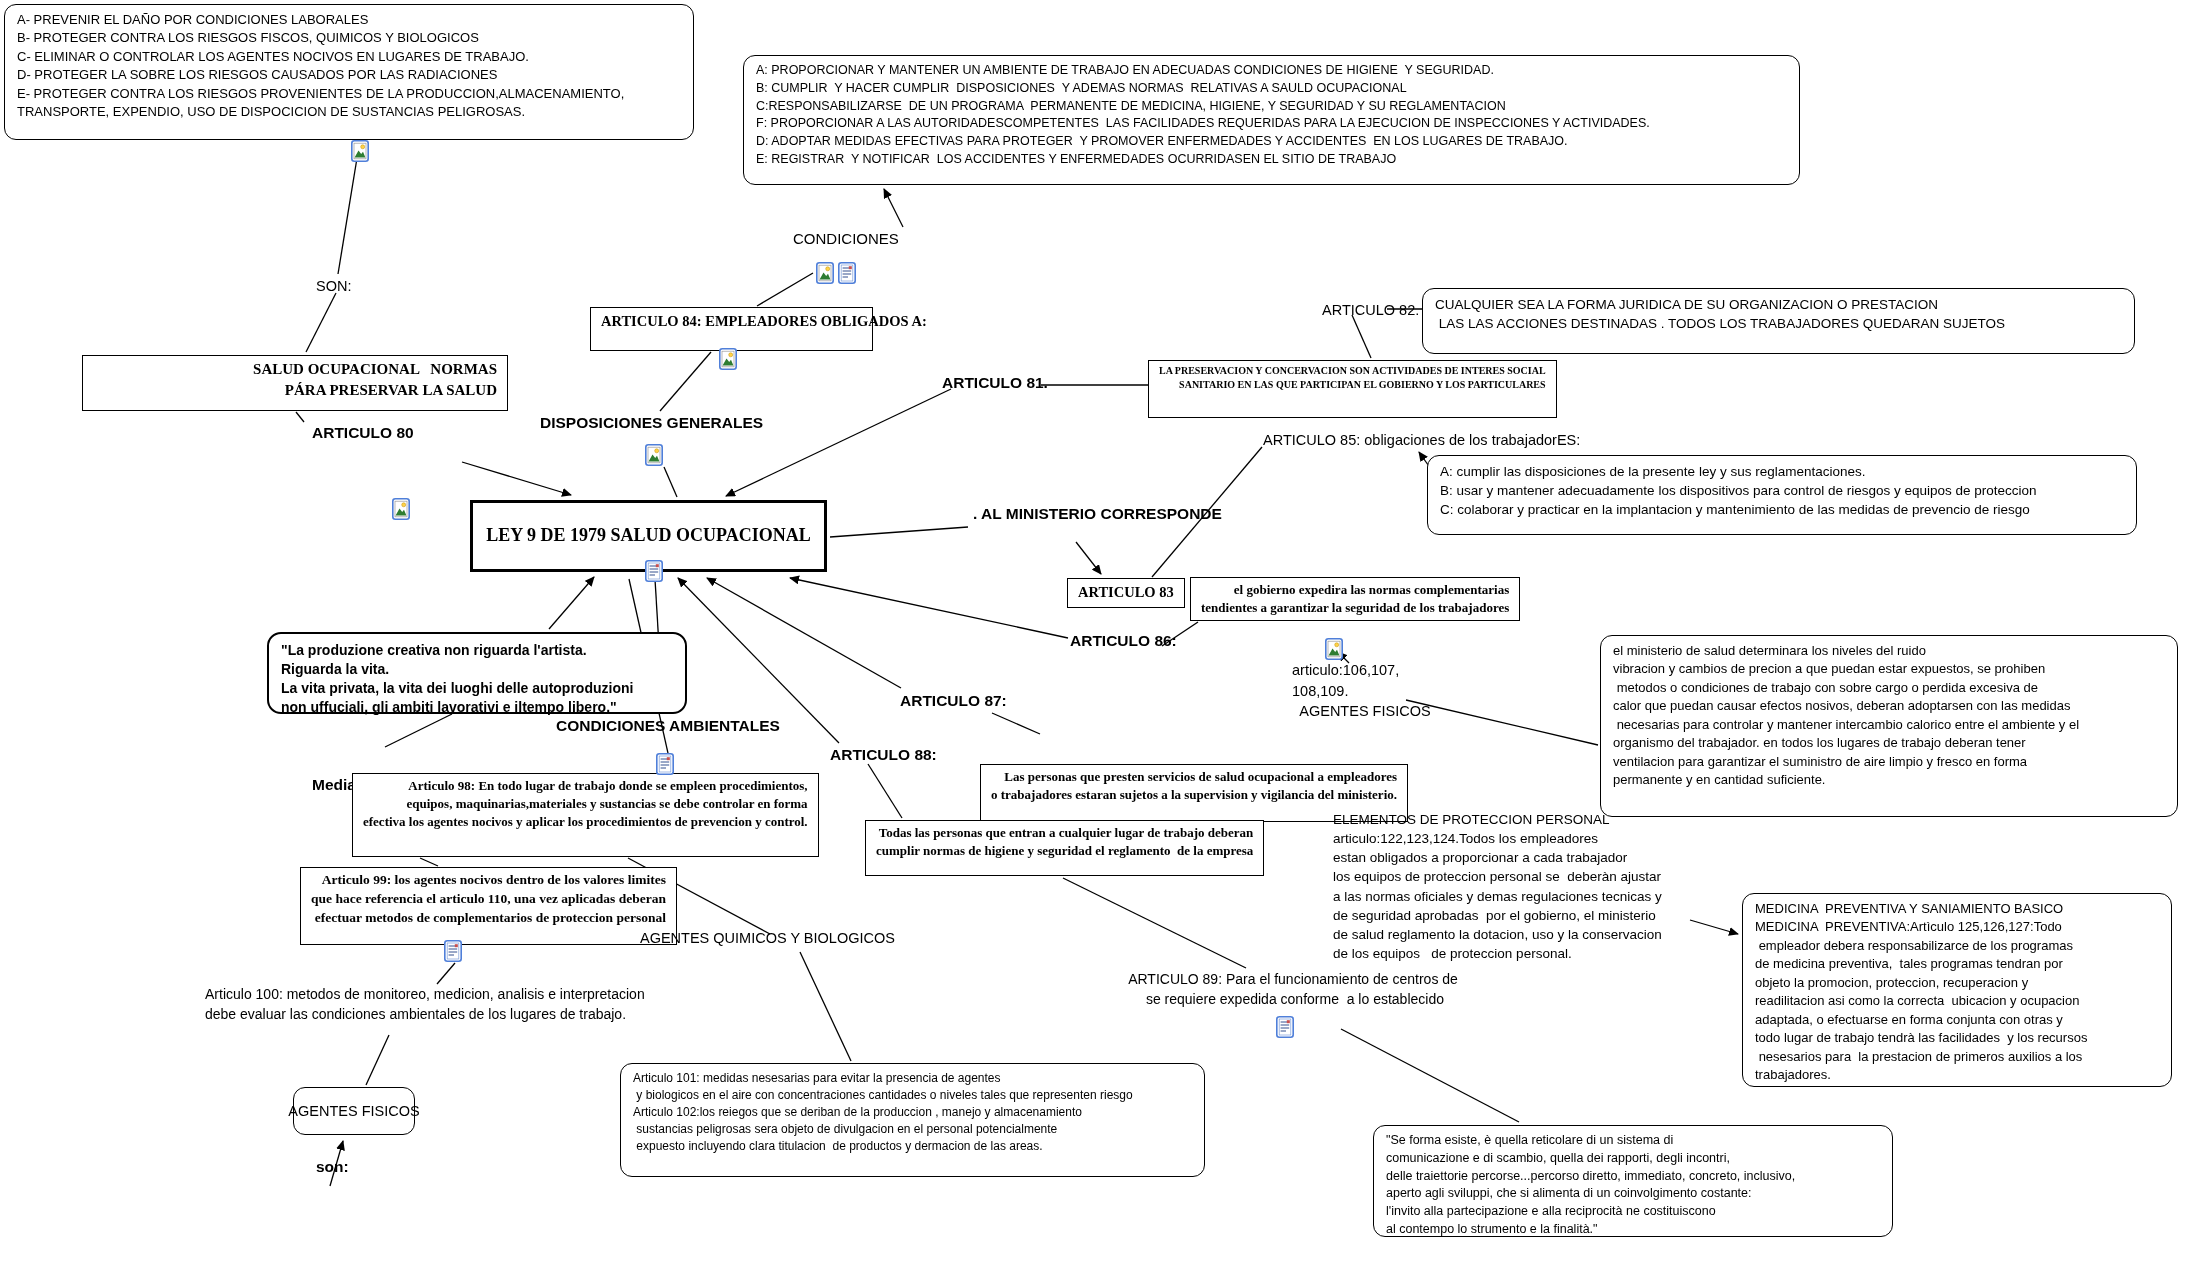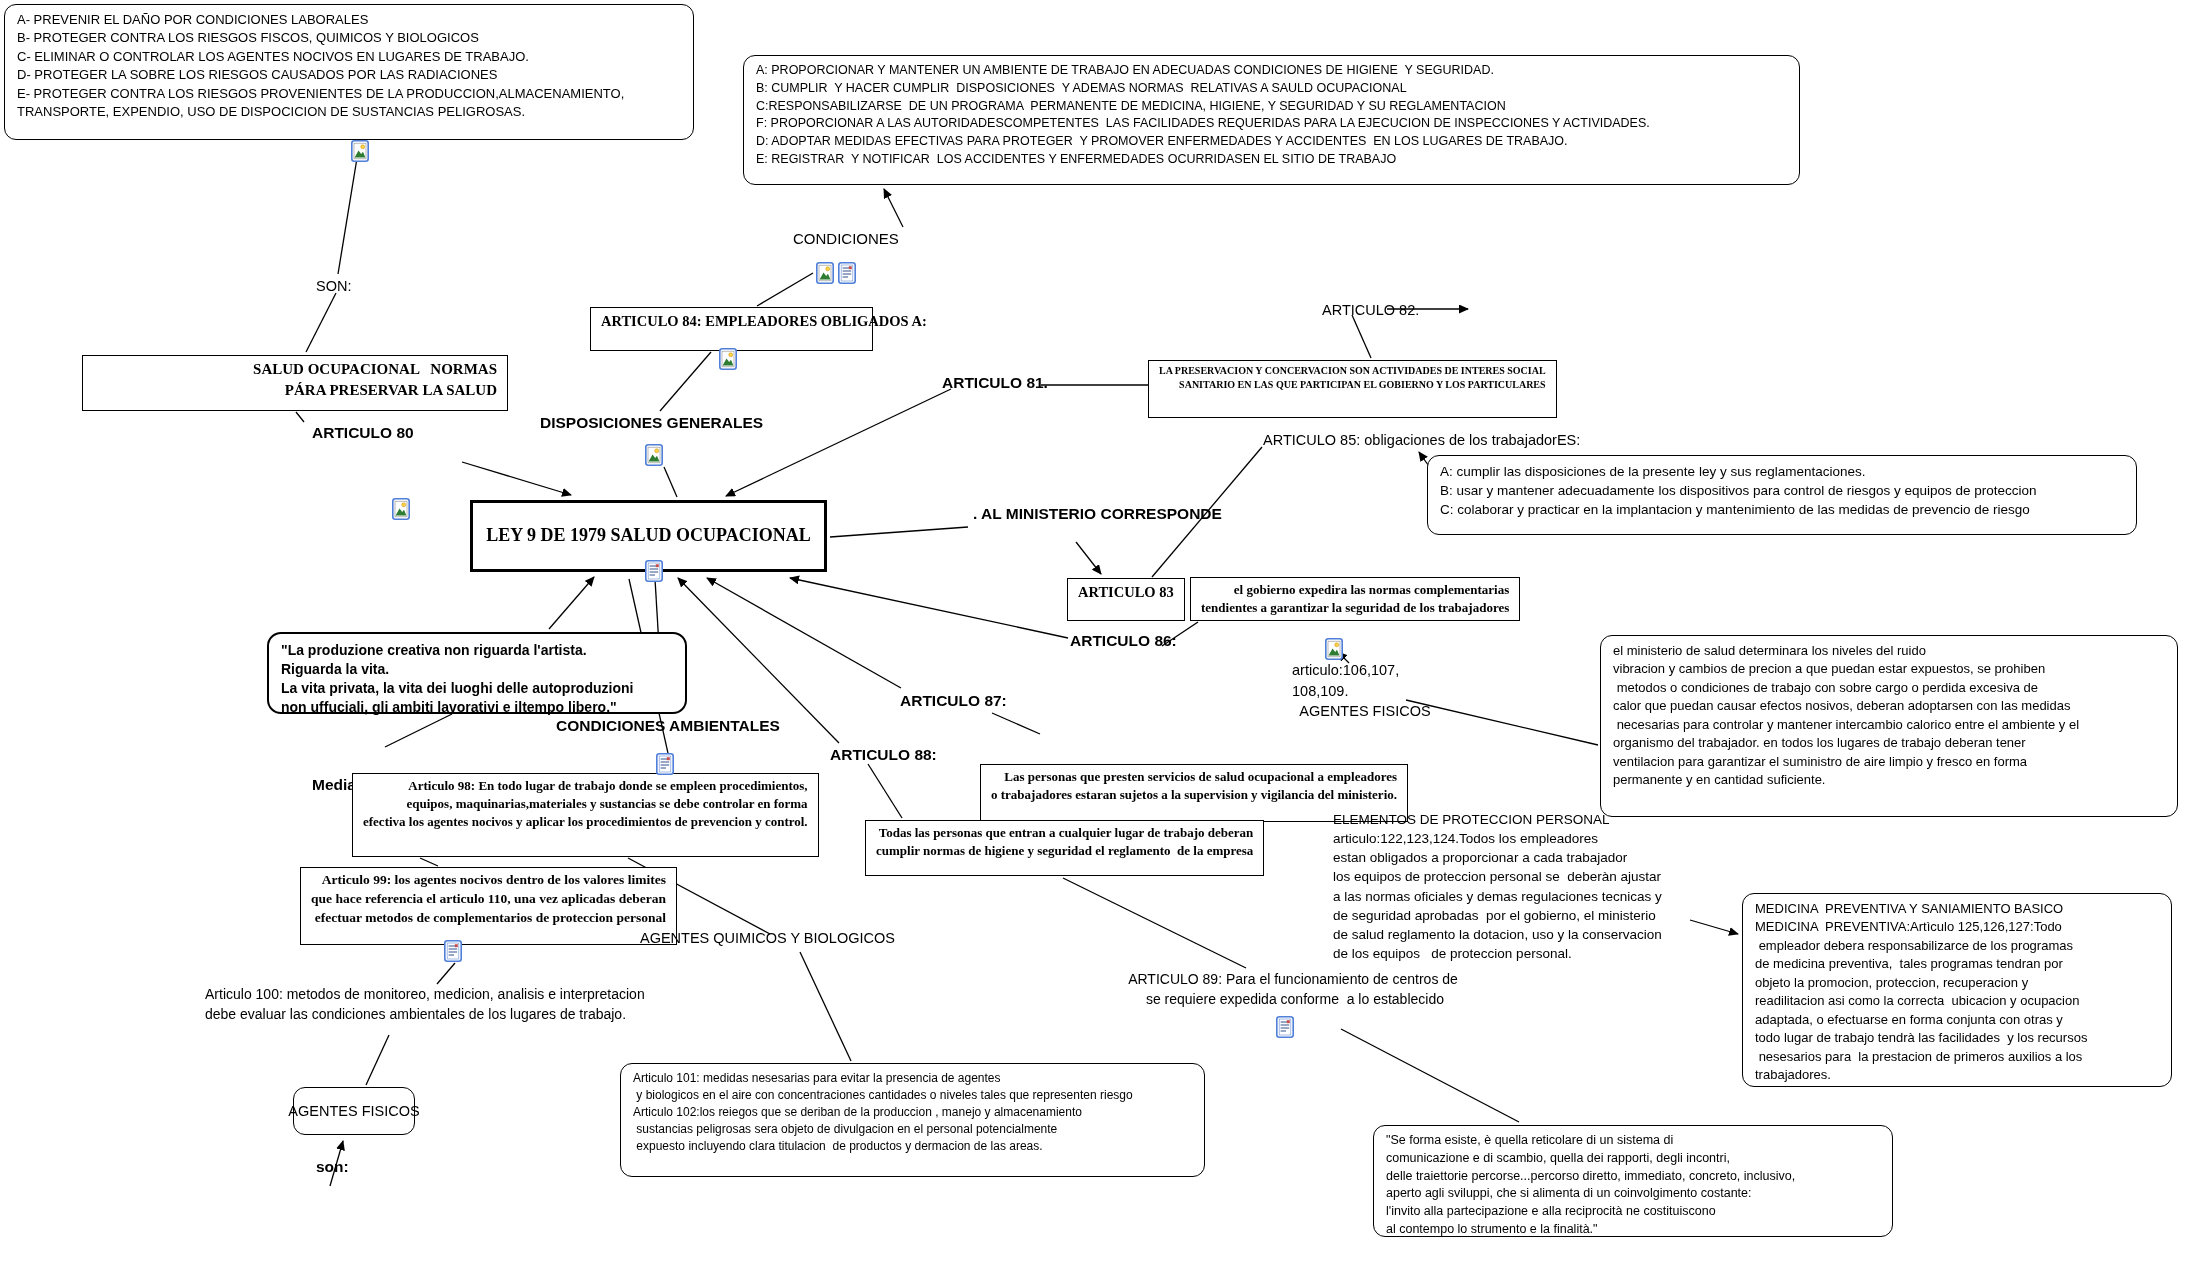--- a/index.html
+++ b/index.html
@@ -87,30 +87,32 @@
 D: ADOPTAR MEDIDAS EFECTIVAS PARA PROTEGER  Y PROMOVER ENFERMEDADES Y ACCIDENTES  EN LOS LUGARES DE TRABAJO.
 E: REGISTRAR  Y NOTIFICAR  LOS ACCIDENTES Y ENFERMEDADES OCURRIDASEN EL SITIO DE TRABAJO</div>
     <div class="node label-plain" style="left: 316px; top: 276px; font-size: 14.5px;">SON:</div>
     <div class="node serif-box" style="left: 82px; top: 355px; width: 426px; height: 56px; font-size: 15px;">SALUD OCUPACIONAL   NORMAS
 PÁRA PRESERVAR LA SALUD</div>
     <div class="node label-bold" style="left: 312px; top: 422px; font-size: 15.5px;">ARTICULO 80</div>
     <div class="node label-bold" style="left: 540px; top: 412px; font-size: 15.5px;">DISPOSICIONES GENERALES</div>
     <div class="node label-plain" style="left: 793px; top: 228px; font-size: 15px;">CONDICIONES</div>
     <div class="node serif-box" style="left: 590px; top: 307px; width: 283px; height: 44px; font-size: 14.5px;">ARTICULO 84: EMPLEADORES OBLIGADOS A:</div>
     <div class="node label-plain" style="left: 1322px; top: 300px; font-size: 14.5px;">ARTICULO 82.</div>
+    <div class="node para-round" style="left: 1422px; top: 288px; width: 713px; height: 66px; font-size: 13.5px;">CUALQUIER SEA LA FORMA JURIDICA DE SU ORGANIZACION O PRESTACION
+ LAS LAS ACCIONES DESTINADAS . TODOS LOS TRABAJADORES QUEDARAN SUJETOS</div>
     <div class="node serif-box" style="left: 1148px; top: 360px; height: 58px; font-size: 10px;">LA PRESERVACION Y CONCERVACION SON ACTIVIDADES DE INTERES SOCIAL
 SANITARIO EN LAS QUE PARTICIPAN EL GOBIERNO Y LOS PARTICULARES</div>
     <div class="node label-bold" style="left: 942px; top: 372px; font-size: 15.5px;">ARTICULO 81.</div>
     <div class="node label-plain" style="left: 1263px; top: 430px; font-size: 14.5px;">ARTICULO 85: obligaciones de los trabajadorES:</div>
     <div class="node para-round" style="left: 1427px; top: 455px; width: 710px; height: 80px; font-size: 13.5px;">A: cumplir las disposiciones de la presente ley y sus reglamentaciones.
 B: usar y mantener adecuadamente los dispositivos para control de riesgos y equipos de proteccion
 C: colaborar y practicar en la implantacion y mantenimiento de las medidas de prevencio de riesgo</div>
     <div class="node ley-box" style="left: 470px; top: 500px; width: 357px; height: 72px; font-size: 18px;">LEY 9 DE 1979 SALUD OCUPACIONAL</div>
     <div class="node label-bold" style="left: 973px; top: 503px; font-size: 15.5px;">. AL MINISTERIO CORRESPONDE</div>
-    <div class="node serif-box" style="left: 1067px; top: 578px; height: 43px; font-size: 14.5px;">ARTICULO 83</div>
+    <div class="node serif-box" style="left: 1067px; top: 578px; height: 30px; font-size: 14.5px;">ARTICULO 83</div>
     <div class="node serif-box" style="left: 1190px; top: 577px; height: 44px; font-size: 13px;">el gobierno expedira las normas complementarias
 tendientes a garantizar la seguridad de los trabajadores</div>
     <div class="node label-bold" style="left: 1070px; top: 630px; font-size: 15.5px;">ARTICULO 86:</div>
     <div class="node label-plain" style="left: 1292px; top: 660px; font-size: 14.5px;">articulo:106,107,
 108,109.
   AGENTES FISICOS</div>
     <div class="node para-round" style="left: 1600px; top: 635px; width: 578px; height: 182px; font-size: 13px;">el ministerio de salud determinara los niveles del ruido
 vibracion y cambios de precion a que puedan estar expuestos, se prohiben
  metodos o condiciones de trabajo con sobre cargo o perdida excesiva de
 calor que puedan causar efectos nosivos, deberan adoptarsen con las medidas

